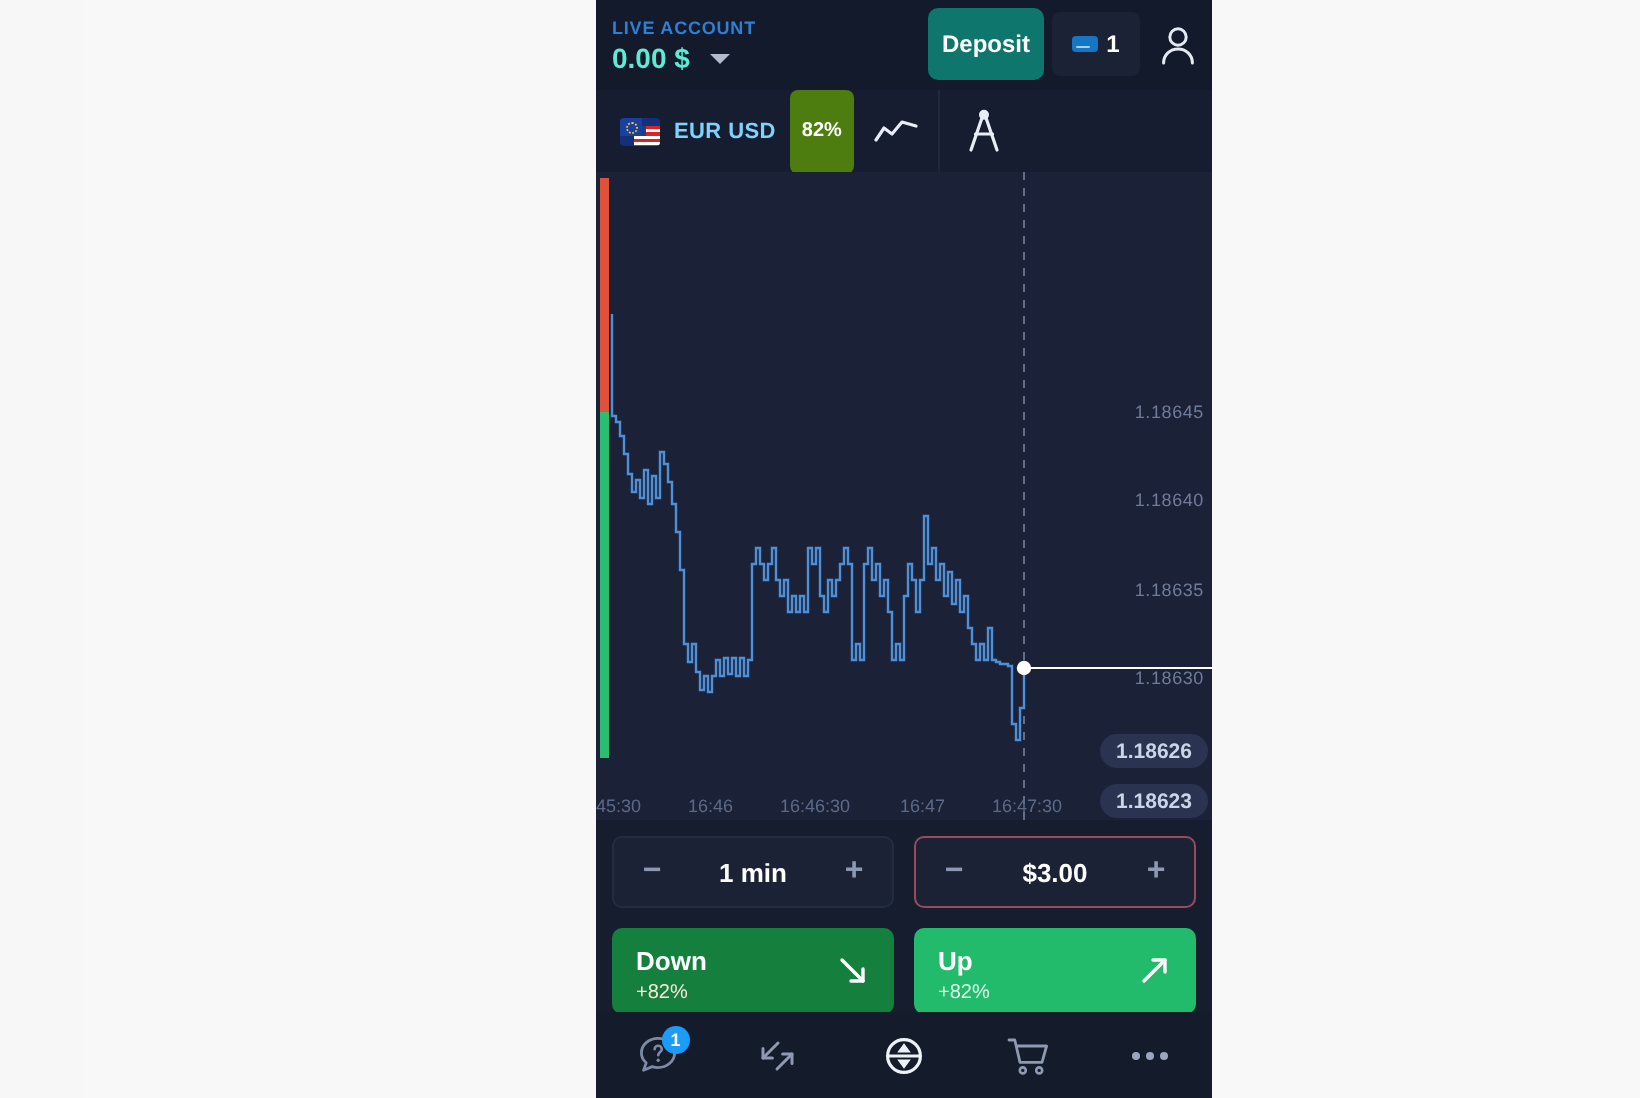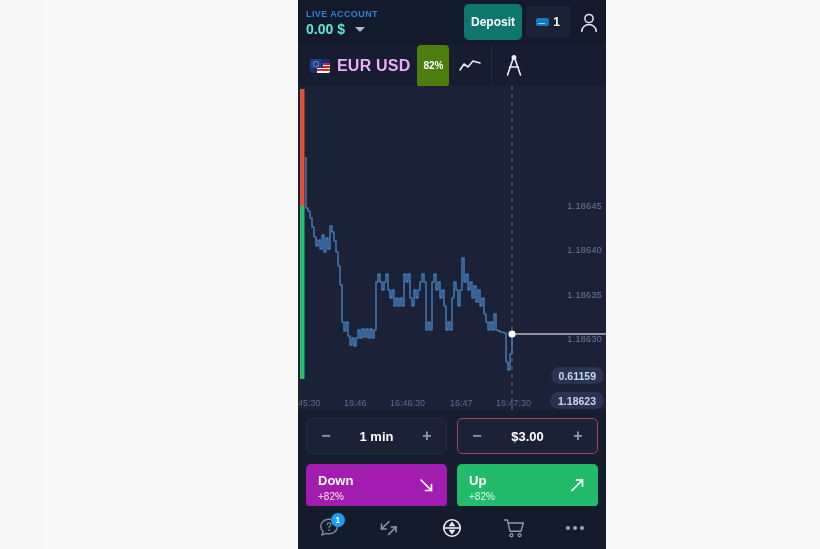--- a/index.html
+++ b/index.html
@@ -167,22 +167,22 @@
   }
   .flag .eu::after {
     content: "";
     position: absolute;
     left: 3px; top: 2.5px;
     width: 4px; height: 4px;
     border: 1px dotted #f2d21a;
     border-radius: 50%;
   }
   .asset-name {
-    color: #f0abfc;
-    font-size: 16px;
+    color: #7dd3fc;
+    font-size: 11px;
     font-weight: bold;
     letter-spacing: .2px;
   }
   .payout-badge {
     background: #4d7c0f;
     color: #ffffff;
     font-size: 10px;
     font-weight: bold;
     border-radius: 4px;
     padding: 15px 6px;
@@ -283,21 +283,21 @@
     height: 43px;
     border-radius: 5px;
     position: relative;
     padding: 5px 10px 0 12px;
     box-sizing: border-box;
     border: none;
     text-align: left;
     cursor: pointer;
     font-family: "Liberation Sans", sans-serif;
   }
-  .trade-btn.down { background: #a21caf; }
+  .trade-btn.down { background: #15803d; }
   .trade-btn.up { background: #22bb6b; }
   .trade-label {
     color: #ffffff;
     font-size: 13px;
     font-weight: bold;
     line-height: 16px;
     display: block;
   }
   .trade-pct {
     color: #ffe7d8;
@@ -445,21 +445,21 @@
         <line x1="214" y1="248" x2="308" y2="248" stroke="#ffffff" stroke-width="1.1"></line>
 
         <circle cx="214" cy="248" r="3.6" fill="#ffffff"></circle>
       </svg>
 
       <div class="ylabel" style="top:115px;">1.18645</div>
       <div class="ylabel" style="top:159px;">1.18640</div>
       <div class="ylabel" style="top:204px;">1.18635</div>
       <div class="ylabel" style="top:248px;">1.18630</div>
 
-      <div class="price-pill" style="top:281px;">0.61159</div>
+      <div class="price-pill" style="top:281px;">1.18626</div>
       <div class="price-pill" style="top:306px;">1.18623</div>
 
       <div class="xlabel" style="left:0px;">45:30</div>
       <div class="xlabel" style="left:46px;">16:46</div>
       <div class="xlabel" style="left:92px;">16:46:30</div>
       <div class="xlabel" style="left:152px;">16:47</div>
       <div class="xlabel" style="left:198px;">16:47:30</div>
     </div>
 
     <div id="controls">

